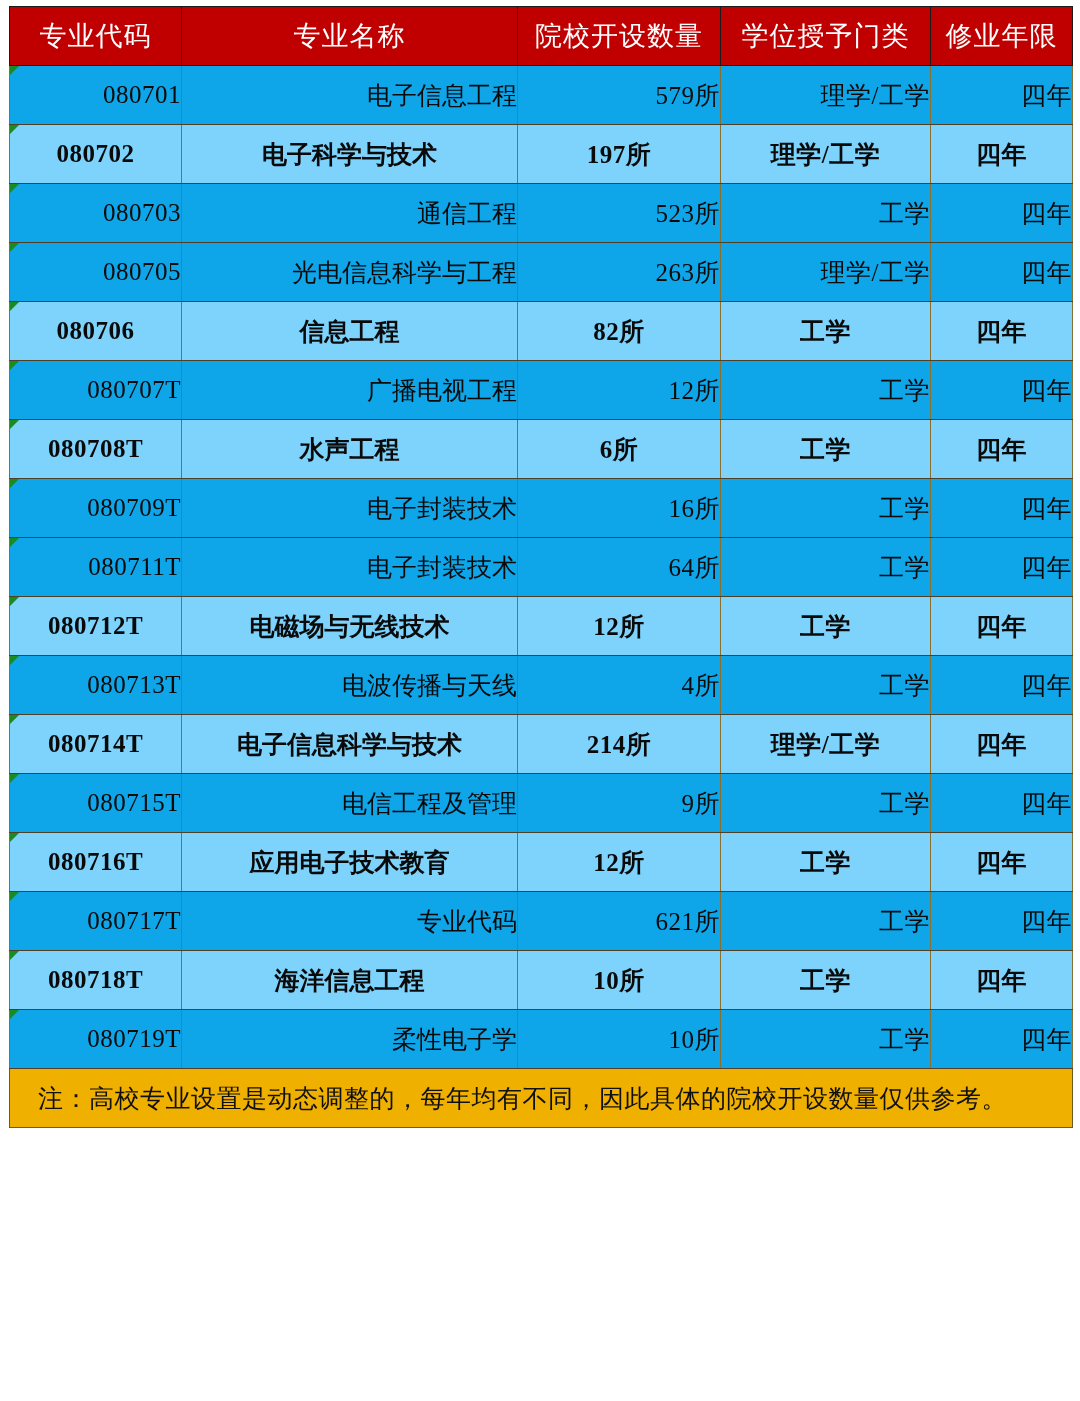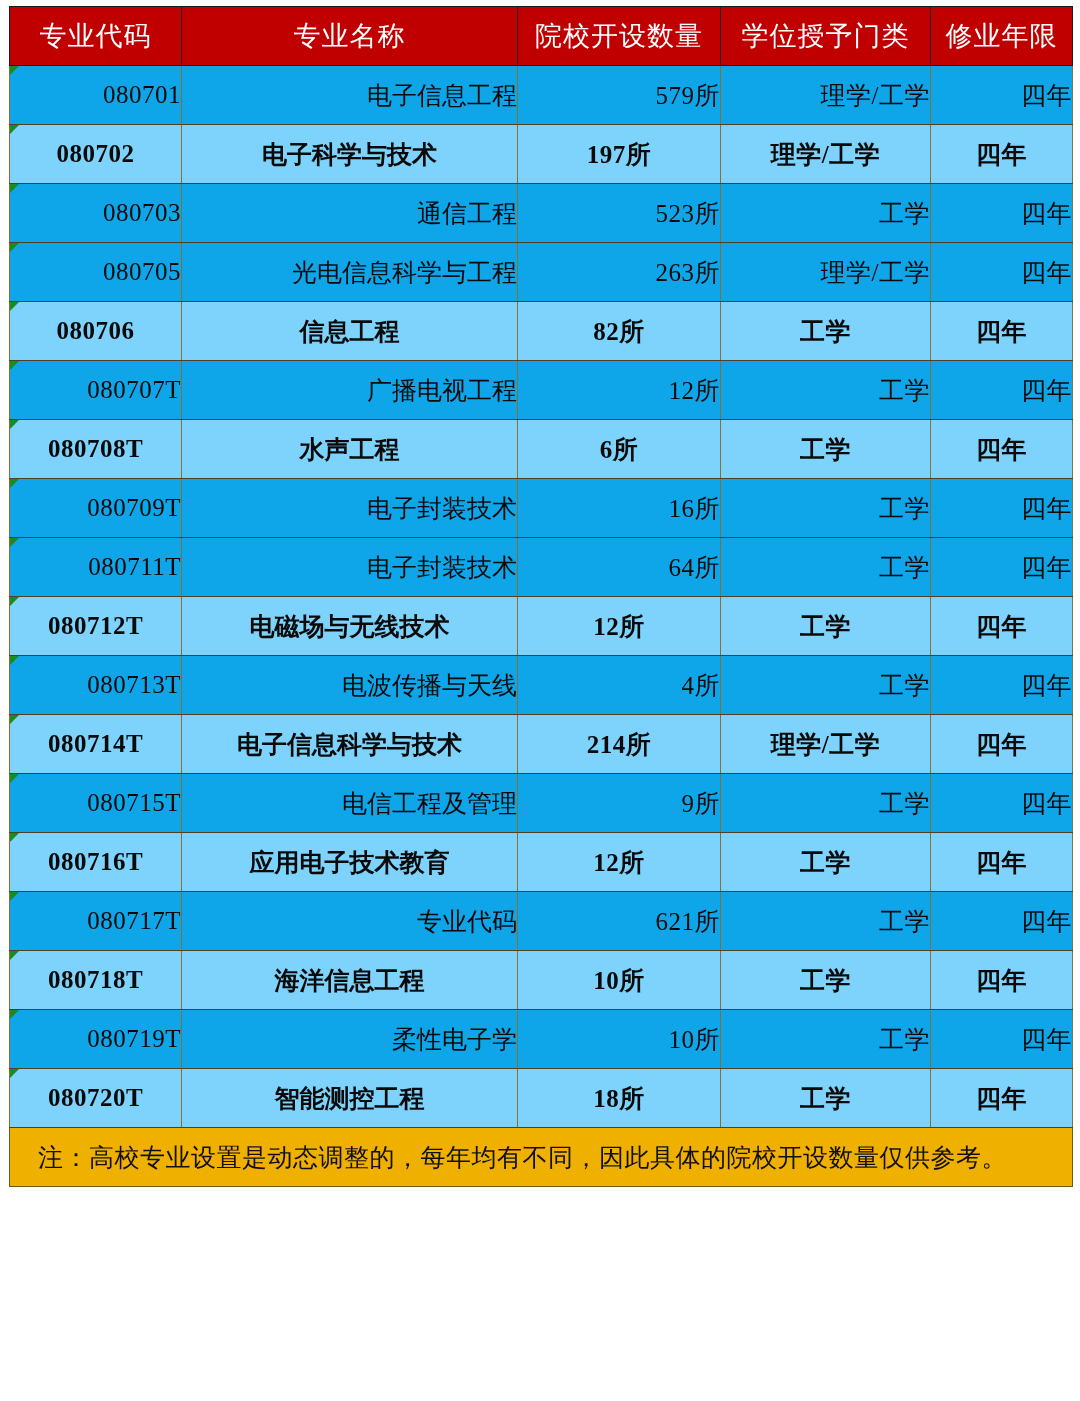--- a/index.html
+++ b/index.html
@@ -237,27 +237,20 @@
           <td class="deg">工学</td>
           <td class="yrs">四年</td>
         </tr>
         <tr class="row gold">
           <td class="code">080719T<span class="err-tri"></span></td>
           <td class="name">柔性电子学</td>
           <td class="count">10所</td>
           <td class="deg">工学</td>
           <td class="yrs">四年</td>
         </tr>
-        <tr class="row cream">
-          <td class="code">080720T<span class="err-tri"></span></td>
-          <td class="name">智能测控工程</td>
-          <td class="count">18所</td>
-          <td class="deg">工学</td>
-          <td class="yrs">四年</td>
-        </tr>
       </tbody>
     <tfoot>
       <tr class="note">
         <td colspan="5">注：高校专业设置是动态调整的，每年均有不同，因此具体的院校开设数量仅供参考。</td>
       </tr>
     </tfoot>
   </table>
 
 </div>
 

